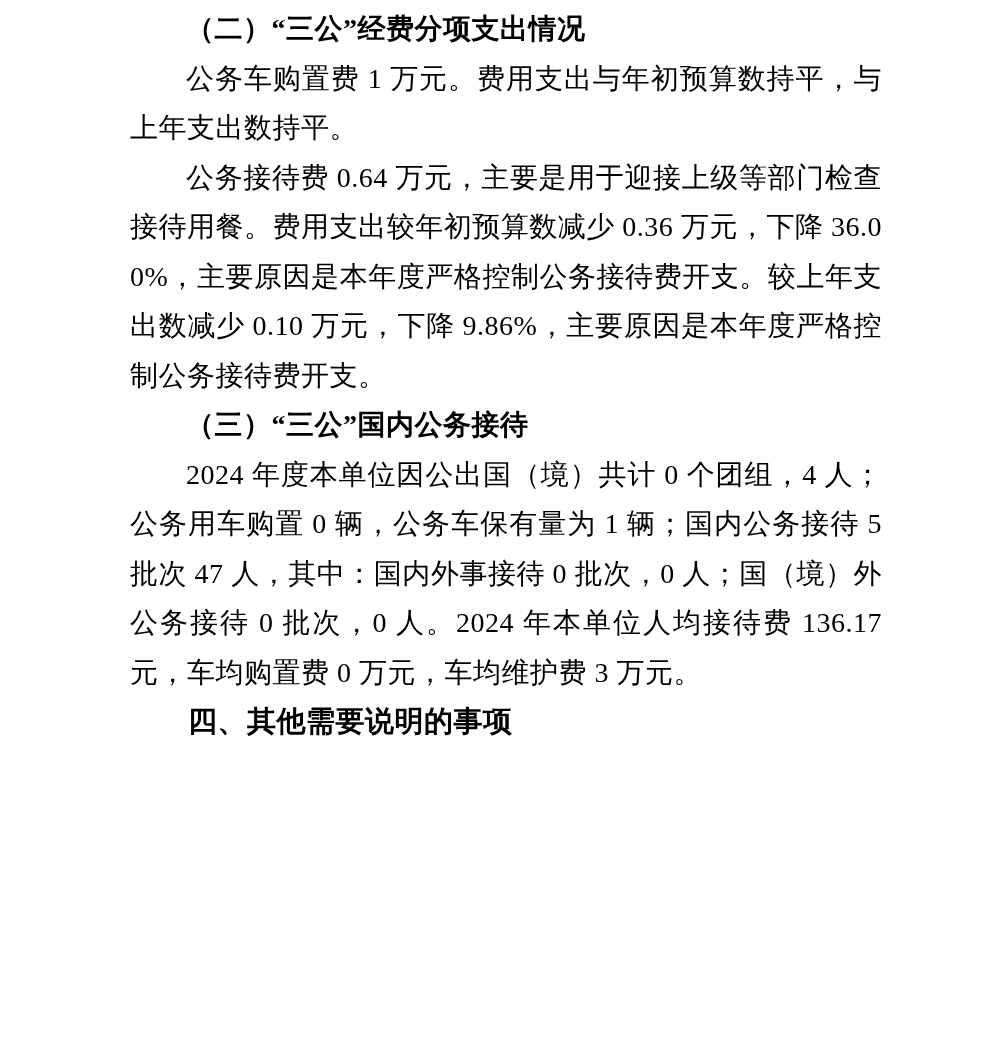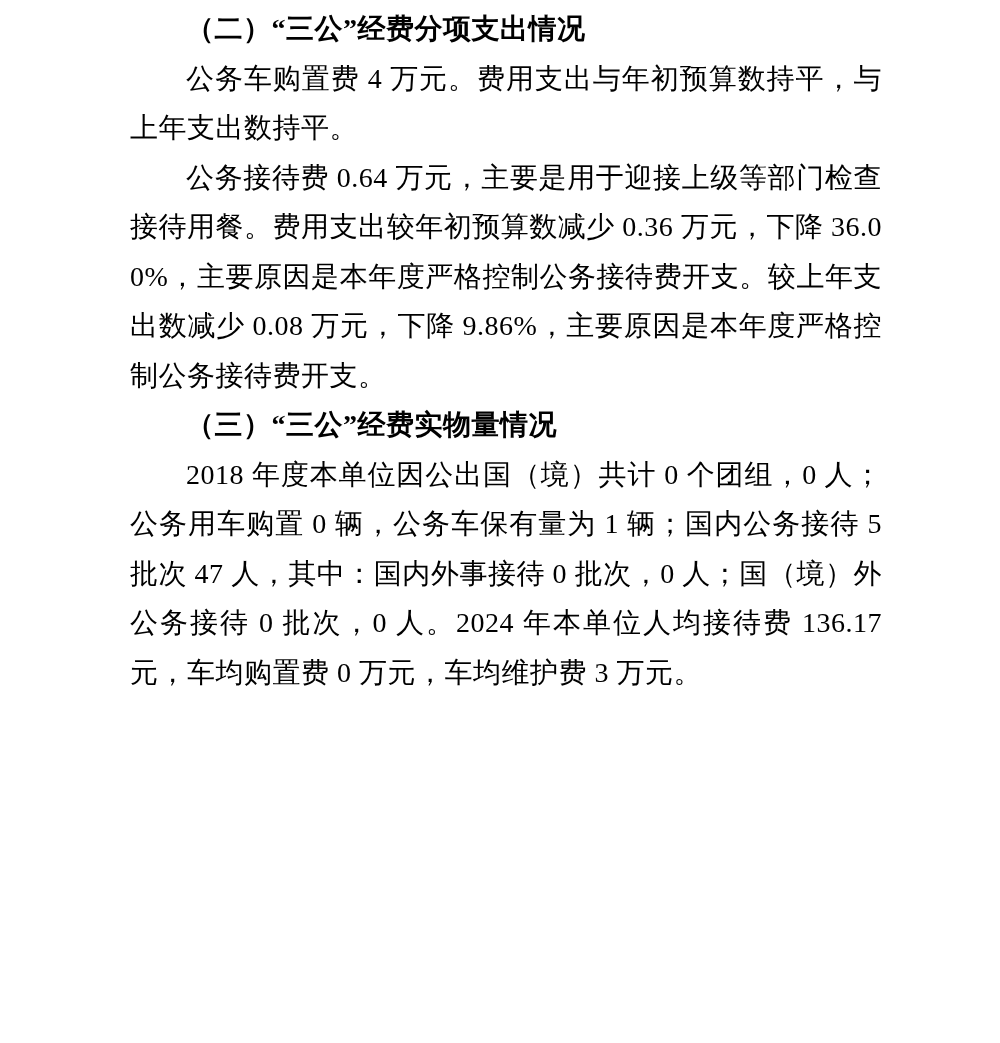--- a/index.html
+++ b/index.html
@@ -43,22 +43,23 @@
     font-size: 29px;
   }
 </style>
 </head>
 <body>
 
 <div class="page">
   <h3 class="doc-block heading-sub">（二）“三公”经费分项支出情况</h3>
 
 
-  <p class="doc-block body-para">公务车购置费 4 万元。费用支出与年初预算数持平，与上年支出数持平。</p>
+  <p class="doc-block body-para">公务车购置费 1 万元。费用支出与年初预算数持平，与上年支出数持平。</p>
 
 
-  <p class="doc-block body-para">公务接待费 0.64 万元，主要是用于迎接上级等部门检查接待用餐。费用支出较年初预算数减少 0.36 万元，下降 36.00%，主要原因是本年度严格控制公务接待费开支。较上年支出数减少 0.08 万元，下降 9.86%，主要原因是本年度严格控制公务接待费开支。</p>
+  <p class="doc-block body-para">公务接待费 0.64 万元，主要是用于迎接上级等部门检查接待用餐。费用支出较年初预算数减少 0.36 万元，下降 36.00%，主要原因是本年度严格控制公务接待费开支。较上年支出数减少 0.10 万元，下降 9.86%，主要原因是本年度严格控制公务接待费开支。</p>
 
-  <h3 class="doc-block heading-sub">（三）“三公”经费实物量情况</h3>
+  <h3 class="doc-block heading-sub">（三）“三公”国内公务接待</h3>
 
-  <p class="doc-block body-para">2018 年度本单位因公出国（境）共计 0 个团组，0 人；公务用车购置 0 辆，公务车保有量为 1 辆；国内公务接待 5 批次 47 人，其中：国内外事接待 0 批次，0 人；国（境）外公务接待 0 批次，0 人。2024 年本单位人均接待费 136.17 元，车均购置费 0 万元，车均维护费 3 万元。</p>
+  <p class="doc-block body-para">2024 年度本单位因公出国（境）共计 0 个团组，4 人；公务用车购置 0 辆，公务车保有量为 1 辆；国内公务接待 5 批次 47 人，其中：国内外事接待 0 批次，0 人；国（境）外公务接待 0 批次，0 人。2024 年本单位人均接待费 136.17 元，车均购置费 0 万元，车均维护费 3 万元。</p>
 
+  <h2 class="doc-block heading-major">四、其他需要说明的事项</h2>
 </div>
 
 </body></html>

